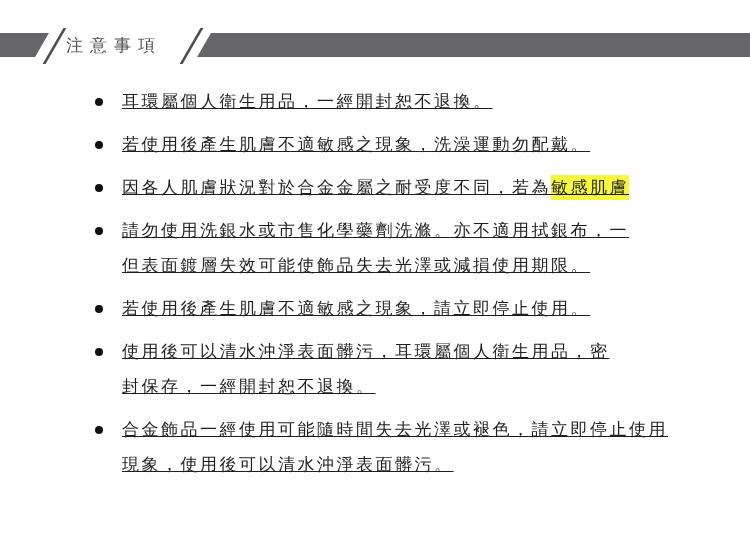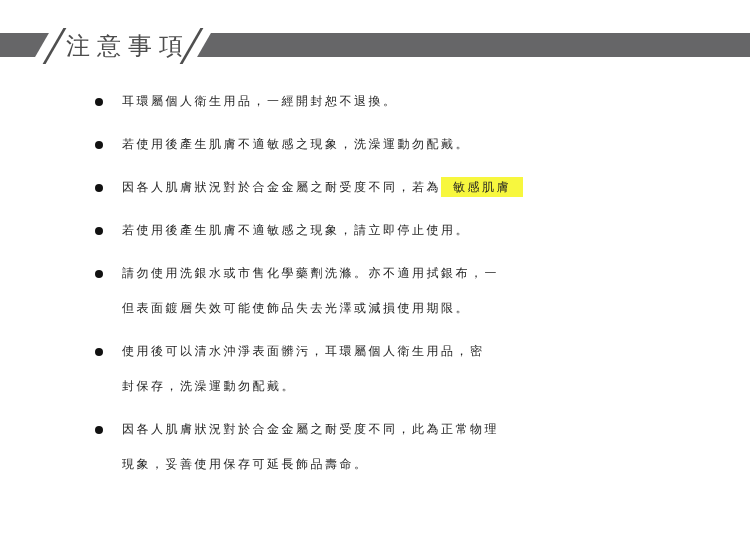--- a/index.html
+++ b/index.html
@@ -45,21 +45,21 @@
     height: 36px;
     background: var(--slash, #4f4f4f);
     transform: skewX(-30deg);
   }
   .slash-left  { left: 53px; }
   .slash-right { left: 190px; }
   .header-title {
     position: absolute;
     top: 33px;
     left: 66px;
-    font-size: 24px;
+    font-size: 17px;
     line-height: 26px;
     letter-spacing: 7px;
     font-weight: 500;
     color: var(--title, #4d4d4d);
     white-space: nowrap;
   }
   
   .notice-list {
     position: absolute;
     top: 84px;
@@ -76,29 +76,30 @@
     width: 8px;
     height: 8px;
     border-radius: 50%;
     background: var(--bullet, #111);
     margin-top: 14px;
   }
   .item-lines {
     margin-left: 19px;
   }
   .line {
-    font-size: 12px;
+    font-size: 17px;
     line-height: 35px;
     letter-spacing: 2.5px;
     color: var(--text, #1f1f1f);
     white-space: nowrap;
+    text-decoration: underline;
   }
   .hl {
     background: var(--highlight, #f7f73e);
-    padding: 3px 12px;
+    padding: 3px 0;
   }
 </style>
 </head>
 <body>
 
 <div class="page">
 
   <div class="header">
     <div class="header-bar"></div>
     <div class="header-gap"></div>
@@ -122,39 +123,39 @@
       </div>
       <div class="item">
         <span class="dot"></span>
         <div class="item-lines">
           <div class="line"><span>因各人肌膚狀況對於合金金屬之耐受度不同，若為</span><span class="hl">敏感肌膚</span></div>
         </div>
       </div>
       <div class="item">
         <span class="dot"></span>
         <div class="item-lines">
-          <div class="line"><span>若使用後產生肌膚不適敏感之現象，請立即停止使用。</span></div>
-        </div>
-      </div>
-      <div class="item">
-        <span class="dot"></span>
-        <div class="item-lines">
           <div class="line"><span>請勿使用洗銀水或市售化學藥劑洗滌。亦不適用拭銀布，一</span></div>
           <div class="line"><span>但表面鍍層失效可能使飾品失去光澤或減損使用期限。</span></div>
         </div>
       </div>
       <div class="item">
         <span class="dot"></span>
         <div class="item-lines">
-          <div class="line"><span>使用後可以清水沖淨表面髒污，耳環屬個人衛生用品，密</span></div>
-          <div class="line"><span>封保存，洗澡運動勿配戴。</span></div>
+          <div class="line"><span>若使用後產生肌膚不適敏感之現象，請立即停止使用。</span></div>
         </div>
       </div>
       <div class="item">
         <span class="dot"></span>
         <div class="item-lines">
-          <div class="line"><span>因各人肌膚狀況對於合金金屬之耐受度不同，此為正常物理</span></div>
-          <div class="line"><span>現象，妥善使用保存可延長飾品壽命。</span></div>
+          <div class="line"><span>使用後可以清水沖淨表面髒污，耳環屬個人衛生用品，密</span></div>
+          <div class="line"><span>封保存，一經開封恕不退換。</span></div>
+        </div>
+      </div>
+      <div class="item">
+        <span class="dot"></span>
+        <div class="item-lines">
+          <div class="line"><span>合金飾品一經使用可能隨時間失去光澤或褪色，請立即停止使用</span></div>
+          <div class="line"><span>現象，使用後可以清水沖淨表面髒污。</span></div>
         </div>
       </div>
     </div>
 
 </div>
 
 </body></html>

